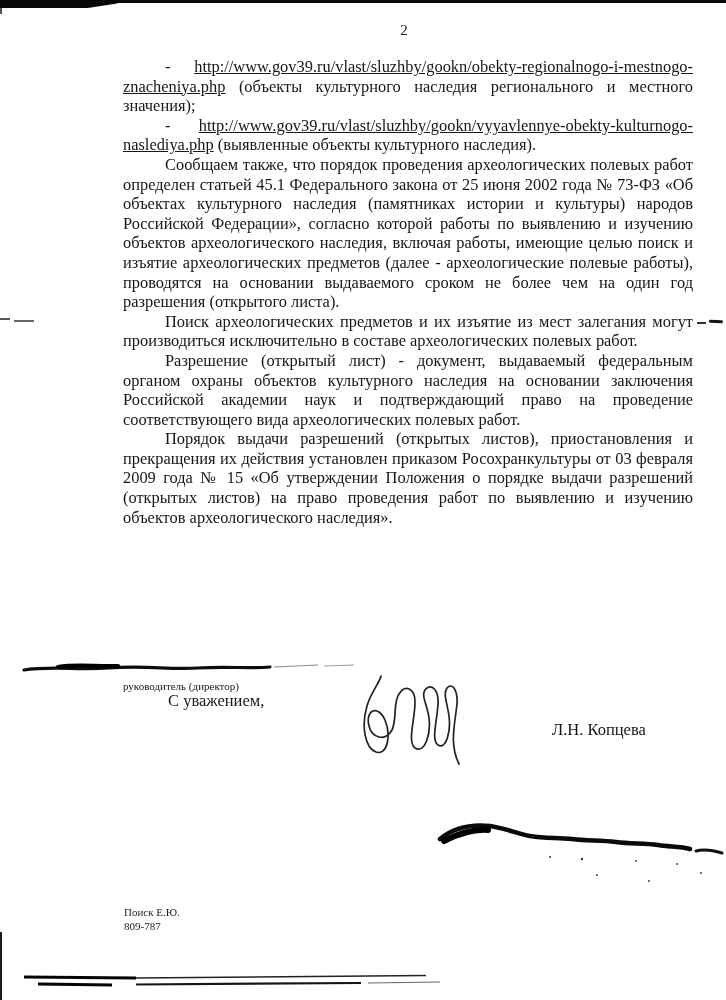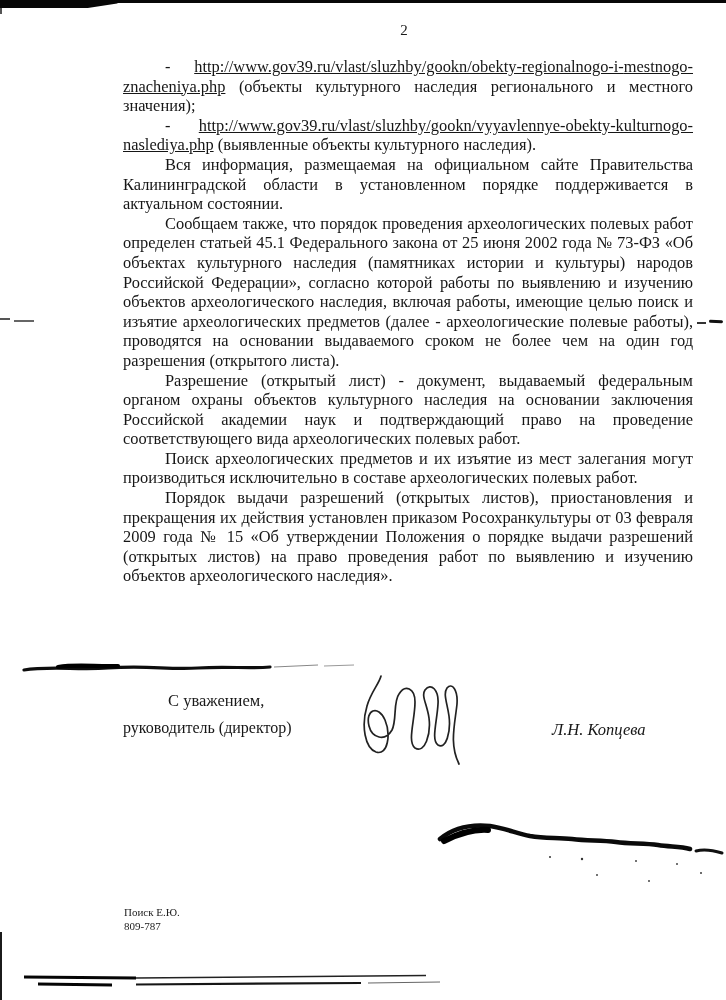--- a/index.html
+++ b/index.html
@@ -16,24 +16,24 @@
     position:absolute; left:123px; top:57px; width:570px;
     font-size:16.4px; line-height:19.6px; text-align:justify;
     color:#161616;
   }
   .body-text p { margin:0; text-indent:42px; }
   .doc-link { text-decoration:underline; word-break:keep-all; }
   .closing {
     position:absolute; left:168px; top:668px; font-size:16.5px; color:#1a1a1a;margin-top:23px;
   }
   .signer-title {
-    position:absolute; left:123px; top:719px; font-size:16px; color:#161616;
+    position:absolute; left:123px; top:680px; font-size:11px; color:#161616;
   }
   .signer-name {
-    position:absolute; left:552px; top:720px; font-size:16.5px; color:#161616;font-style:italic;
+    position:absolute; left:552px; top:720px; font-size:16.5px; color:#161616;
   }
   .footer-contact {
     position:absolute; left:124px; top:906px; font-size:11px; line-height:13.5px; color:#222;
   }
   
   .top-edge { position:absolute; top:0; left:0; width:726px; height:3px; background:#070707; }
   .top-edge-left { position:absolute; top:0; left:0; width:122px; height:8px; background:#070707;
     clip-path:polygon(0 0,100% 0,96% 45%,72% 100%,0 100%); }
   .left-tick { position:absolute; left:0; top:8px; width:2px; height:6px; background:#555; }
   .left-edge-line { position:absolute; left:0; top:932px; width:2px; height:68px; background:#1b1b1b; }
@@ -48,24 +48,23 @@
 
   <div class="top-edge"></div>
   <div class="top-edge-left"></div>
   <div class="left-tick"></div>
 
   <div class="page-number">2</div>
 
   <div class="body-text">
       <p>- <span class="doc-link">http://www.gov39.ru/vlast/sluzhby/gookn/obekty-regionalnogo-i-<wbr>mestnogo-znacheniya.php</span> (объекты культурного наследия регионального и местного значения);</p>
       <p>- <span class="doc-link">http://www.gov39.ru/vlast/sluzhby/gookn/vyyavlennye-obekty-kulturnogo-<wbr>naslediya.php</span> (выявленные объекты культурного наследия).</p>
-      <p>Вся информация, размещаемая на официальном сайте Правительства Калининградской области в установленном порядке поддерживается в актуальном состоянии.</p>
       <p>Сообщаем также, что порядок проведения археологических полевых работ определен статьей 45.1 Федерального закона от 25 июня 2002 года № 73-ФЗ «Об объектах культурного наследия (памятниках истории и культуры) народов Российской Федерации», согласно которой работы по выявлению и изучению объектов археологического наследия, включая работы, имеющие целью поиск и изъятие археологических предметов (далее - археологические полевые работы), проводятся на основании выдаваемого сроком не более чем на один год разрешения (открытого листа).</p>
+      <p>Поиск археологических предметов и их изъятие из мест залегания могут производиться исключительно в составе археологических полевых работ.</p>
       <p>Разрешение (открытый лист) - документ, выдаваемый федеральным органом охраны объектов культурного наследия на основании заключения Российской академии наук и подтверждающий право на проведение соответствующего вида археологических полевых работ.</p>
-      <p>Поиск археологических предметов и их изъятие из мест залегания могут производиться исключительно в составе археологических полевых работ.</p>
       <p>Порядок выдачи разрешений (открытых листов), приостановления и прекращения их действия установлен приказом Росохранкультуры от 03 февраля 2009 года № 15 «Об утверждении Положения о порядке выдачи разрешений (открытых листов) на право проведения работ по выявлению и изучению объектов археологического наследия».</p>
     </div>
 
   <div class="dash" style="left:0;top:318px;width:10px;height:2px;background:#555;"></div>
   <div class="dash" style="left:14px;top:320px;width:20px;height:2px;background:#666;"></div>
   <div class="dash" style="left:697px;top:322px;width:9px;height:2px;background:#333;"></div>
   <div class="dash" style="left:709px;top:320px;width:14px;height:3px;background:#111;border-radius:2px;transform:rotate(2deg);"></div>
 
   <svg class="svg-art" style="left:18px;top:660px;" width="340" height="16" viewBox="0 0 340 16">
     <path d="M6 10 C30 6 60 10 90 8 C130 5 150 10 180 8 C210 6 230 9 252 7" fill="none" stroke="#0d0d0d" stroke-width="3.2" stroke-linecap="round"></path>

